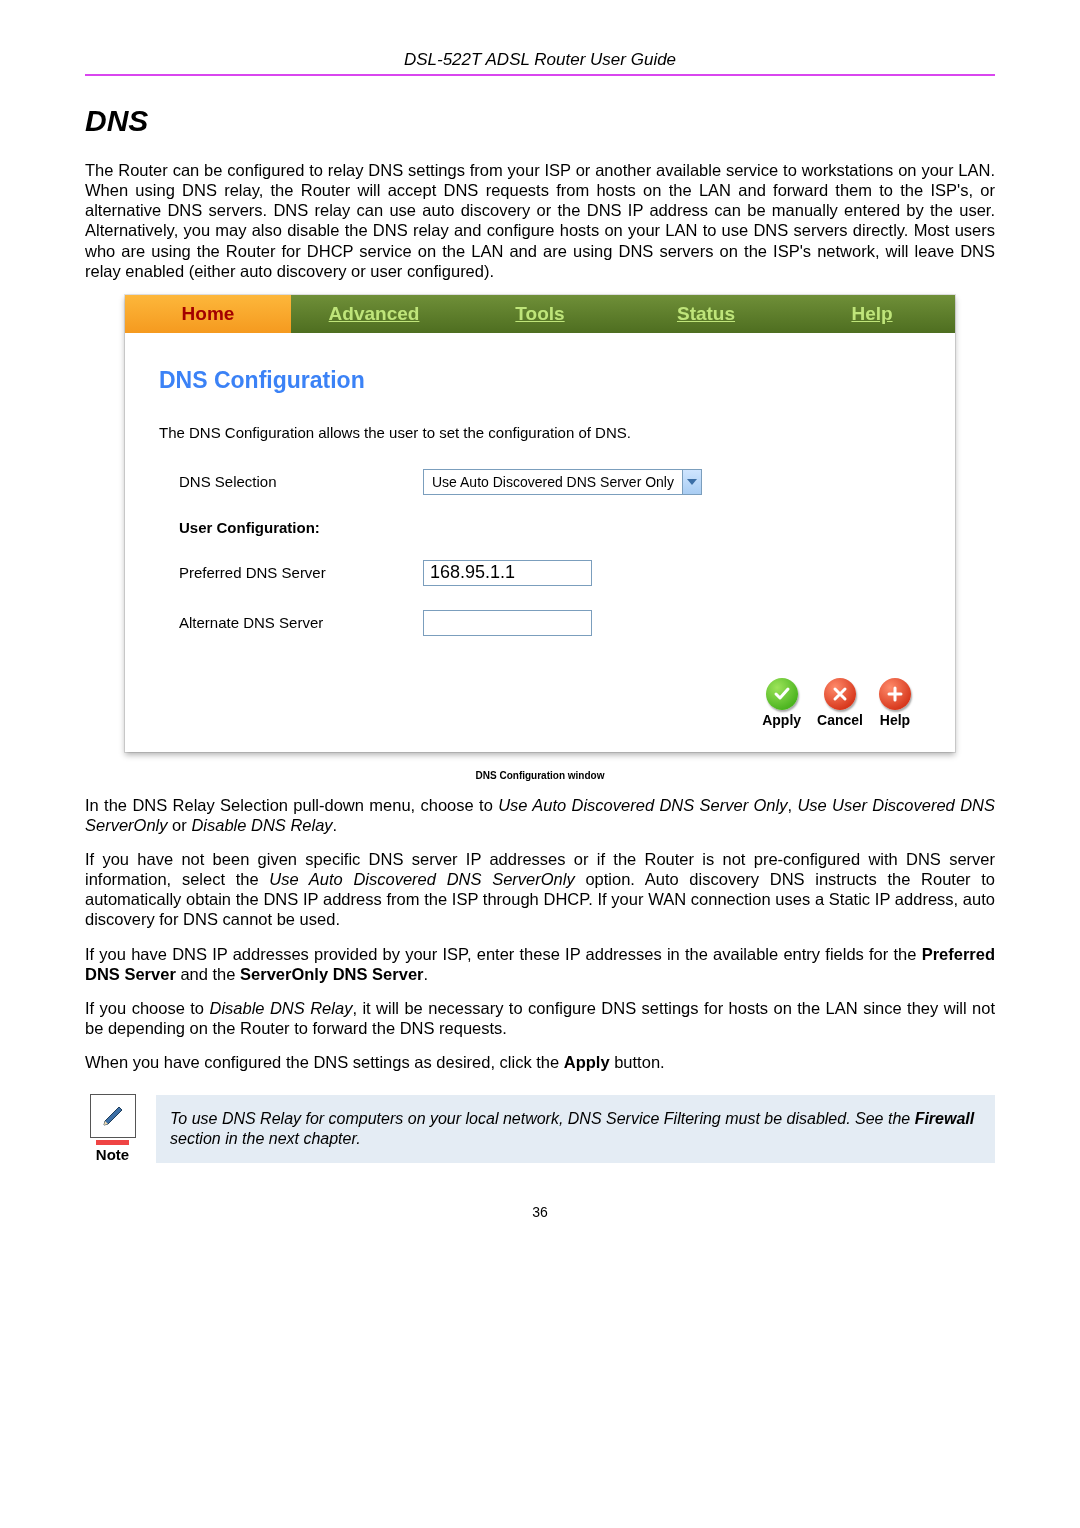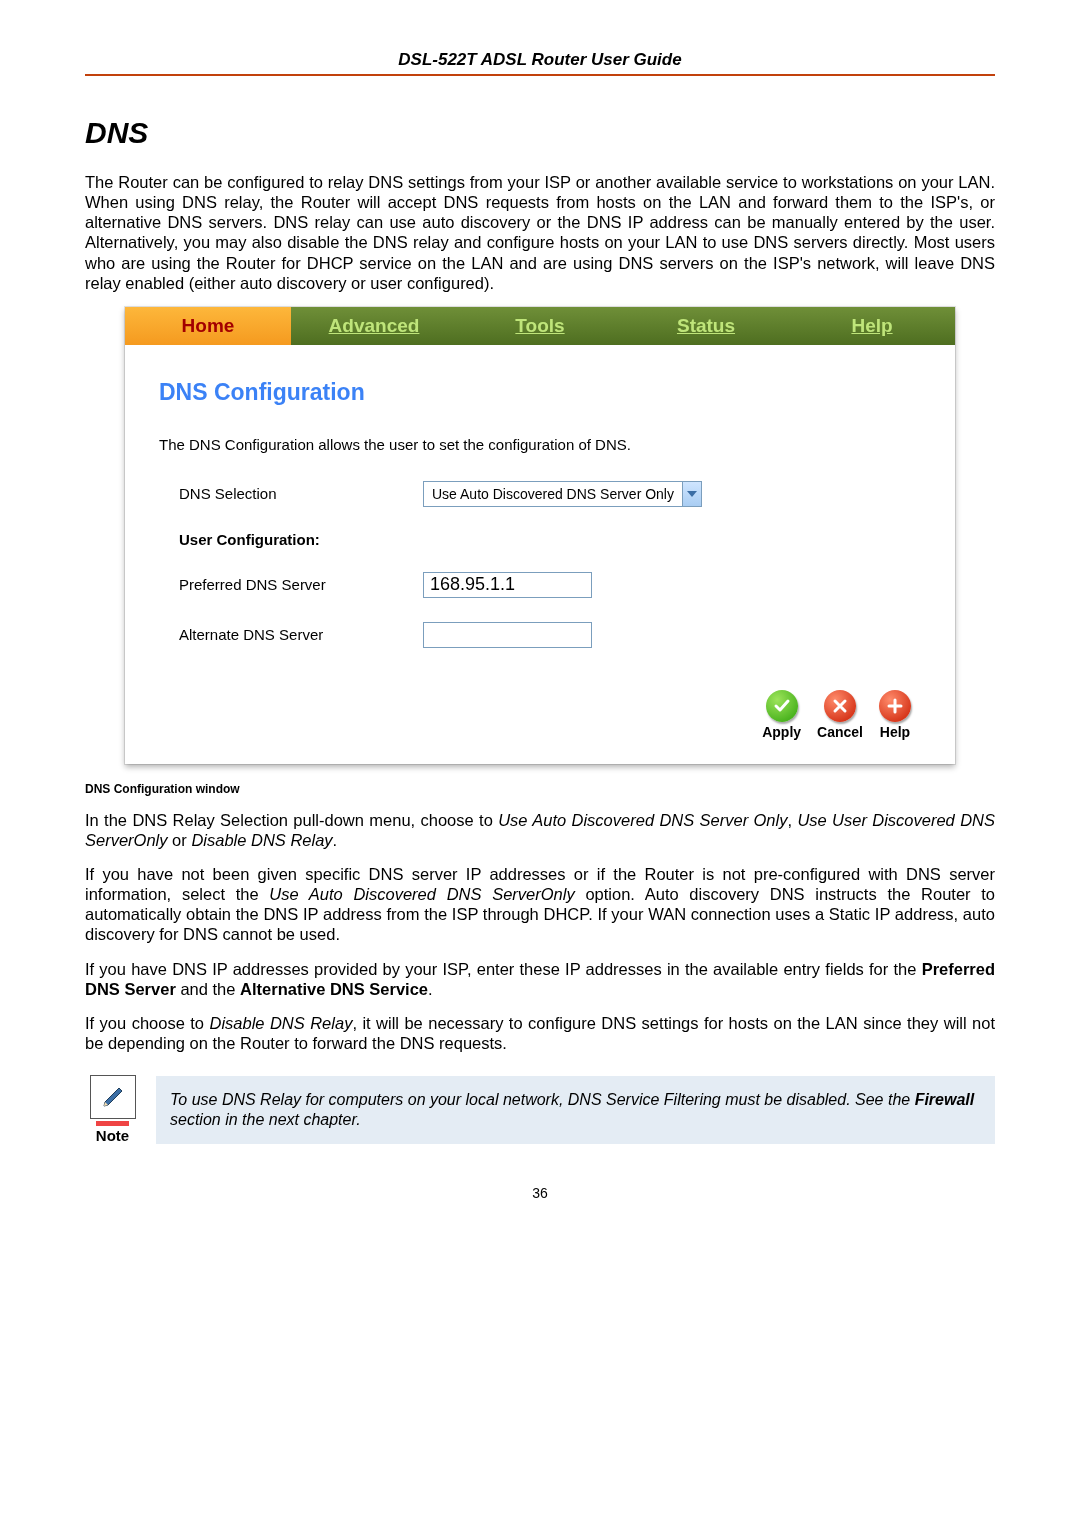--- a/index.html
+++ b/index.html
@@ -8,26 +8,26 @@
     background: #fff;
     font-family: Arial, Helvetica, sans-serif;
     color: #000;
     width: 1080px;
   }
   .page {
     padding: 50px 85px 40px 85px;
   }
   .doc-header {
     text-align: center;
-    font-weight: bold;
+    font-weight: normal;
     font-style: italic;
     font-size: 17px;
-    border-bottom: 2px solid #c2410c;
+    border-bottom: 2px solid #d946ef;
     padding-bottom: 4px;
-    margin-bottom: 40px;
+    margin-bottom: 28px;
   }
   .section-title {
     font-size: 30px;
     font-weight: bold;
     font-style: italic;
     color: #000;
     margin-bottom: 22px;
   }
   .body-text {
     font-size: 16.5px;
@@ -145,22 +145,23 @@
     display: flex;
     align-items: center;
     justify-content: center;
     box-shadow: 1px 2px 2px rgba(0,0,0,.35);
   }
   .ic-apply { background: radial-gradient(circle at 35% 30%, #9de45a, #2ea20a); }
   .ic-cancel { background: radial-gradient(circle at 35% 30%, #ff8b6b, #c91a00); }
   .ic-help  { background: radial-gradient(circle at 35% 30%, #ff8b6b, #c91a00); }
 
   .caption {
-    font-weight: bold;
-    font-size: 12px;
+    text-align: center;
+    font-weight: bold;
+    font-size: 10px;
     margin: 10px 0 14px 0;
   }
 
   .note-row {
     display: flex;
     align-items: center;
     gap: 16px;
     margin-top: 22px;
   }
   .note-icon-cell {
@@ -284,27 +285,30 @@
 
   <div class="body-text">
     <span>In the DNS Relay Selection pull-down menu, choose to </span><span class="italic">Use Auto Discovered DNS Server Only</span><span>, </span><span class="italic">Use User Discovered DNS ServerOnly</span><span> or </span><span class="italic">Disable DNS Relay</span><span>.</span>
   </div>
 
   <div class="body-text">
     <span>If you have not been given specific DNS server IP addresses or if the Router is not pre-configured with DNS server information, select the </span><span class="italic">Use Auto Discovered DNS ServerOnly</span><span> option. Auto discovery DNS instructs the Router to automatically obtain the DNS IP address from the ISP through DHCP. If your WAN connection uses a Static IP address, auto discovery for DNS cannot be used.</span>
   </div>
 
   <div class="body-text">
-    <span>If you have DNS IP addresses provided by your ISP, enter these IP addresses in the available entry fields for the </span><span class="bold">Preferred DNS Server</span><span> and the </span><span class="bold">Alternative DNS Service</span><span>.</span>
+    <span>If you have DNS IP addresses provided by your ISP, enter these IP addresses in the available entry fields for the </span><span class="bold">Preferred DNS Server</span><span> and the </span><span class="bold">ServerOnly DNS Server</span><span>.</span>
   </div>
 
   <div class="body-text">
     <span>If you choose to </span><span class="italic">Disable DNS Relay</span><span>, it will be necessary to configure DNS settings for hosts on the LAN since they will not be depending on the Router to forward the DNS requests.</span>
   </div>
 
+  <div class="body-text">
+    <span>When you have configured the DNS settings as desired, click the </span><span class="bold">Apply</span><span> button.</span>
+  </div>
 
   <div class="note-row">
     <div class="note-icon-cell">
       <div class="note-icon">
         <svg width="30" height="30" viewBox="0 0 30 30">
           <path d="M6 24 L10 23 L24 9 L21 6 L7 20 Z" fill="#3b6ea5" stroke="#1e3d5a" stroke-width="1"></path>
           <path d="M6 24 L7 20 L10 23 Z" fill="#f5deb3"></path>
         </svg>
       </div>
       <span class="note-label">Note</span>

